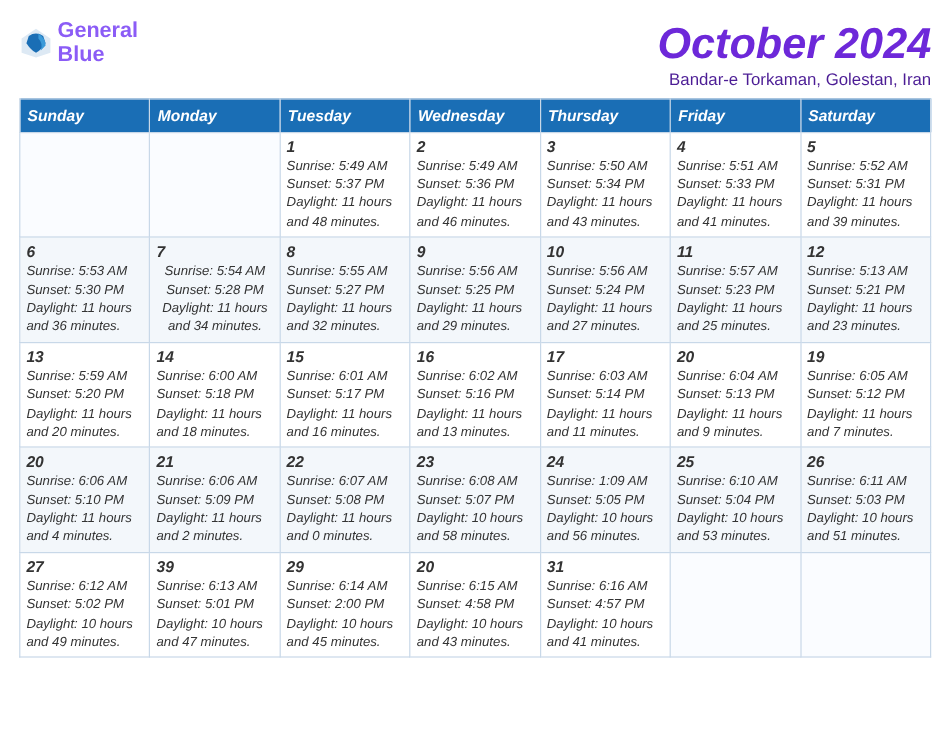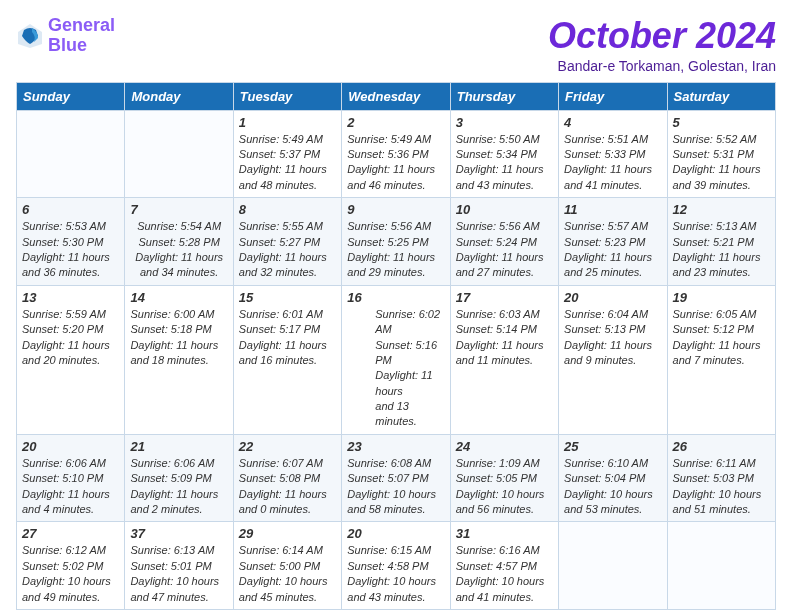--- a/index.html
+++ b/index.html
@@ -232,21 +232,21 @@
         </td>
         <td>
           <span class="day-num">15</span>
           <div class="day-detail" style="white-space: pre-line;">Sunrise: 6:01 AM
 Sunset: 5:17 PM
 Daylight: 11 hours
 and 16 minutes.</div>
         </td>
         <td>
           <span class="day-num">16</span>
-          <div class="day-detail" style="white-space: pre-line; margin-left: 28px;">Sunrise: 6:02 AM
+          <div class="day-detail" style="white-space: pre-line;">Sunrise: 6:02 AM
 Sunset: 5:16 PM
 Daylight: 11 hours
 and 13 minutes.</div>
         </td>
         <td>
           <span class="day-num">17</span>
           <div class="day-detail" style="white-space: pre-line;">Sunrise: 6:03 AM
 Sunset: 5:14 PM
 Daylight: 11 hours
 and 11 minutes.</div>
@@ -319,30 +319,30 @@
       </tr>
       <tr>
         <td>
           <span class="day-num">27</span>
           <div class="day-detail" style="white-space: pre-line;">Sunrise: 6:12 AM
 Sunset: 5:02 PM
 Daylight: 10 hours
 and 49 minutes.</div>
         </td>
         <td>
-          <span class="day-num">37</span>
+          <span class="day-num">39</span>
           <div class="day-detail" style="white-space: pre-line;">Sunrise: 6:13 AM
 Sunset: 5:01 PM
 Daylight: 10 hours
 and 47 minutes.</div>
         </td>
         <td>
           <span class="day-num">29</span>
           <div class="day-detail" style="white-space: pre-line;">Sunrise: 6:14 AM
-Sunset: 5:00 PM
+Sunset: 2:00 PM
 Daylight: 10 hours
 and 45 minutes.</div>
         </td>
         <td>
           <span class="day-num">20</span>
           <div class="day-detail" style="white-space: pre-line;">Sunrise: 6:15 AM
 Sunset: 4:58 PM
 Daylight: 10 hours
 and 43 minutes.</div>
         </td>

